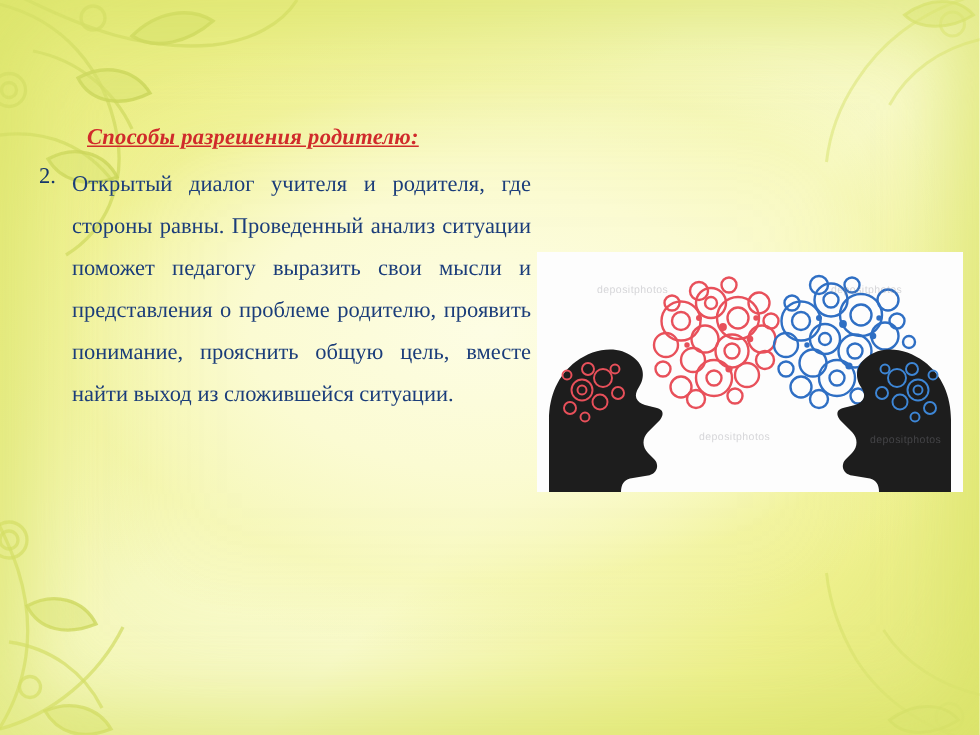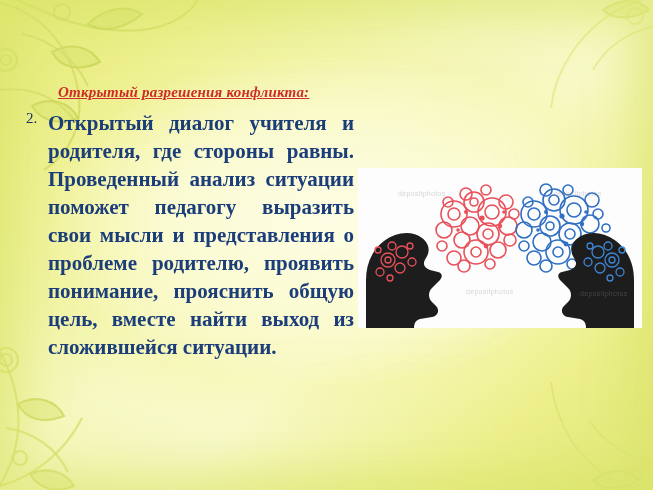--- a/index.html
+++ b/index.html
@@ -66,24 +66,24 @@
     flex: 0 0 26px;
     font-size: 15px;
     color: #15366b;
     text-align: left;
     padding-left: 4px;
     padding-top: 1px;
     box-sizing: border-box;
   }
   .body-text {
     flex: 1 1 auto;
-    font-size: 21px;
+    font-size: 15px;
     line-height: 28px;
     color: #1b3d7a;
-    font-weight: bold;
+    font-weight: normal;
     text-align: justify;
     text-align-last: left;
     -moz-text-align-last: left;
   }
 
   
   .picture {
     position: absolute;
     left: 358px;
     top: 168px;
@@ -162,21 +162,21 @@
         <path d="M168 104 C 138 98, 114 82, 100 60"></path>
         <circle cx="144" cy="118" r="9"></circle>
         <path d="M104 120 C 120 108, 140 108, 150 120 C 134 130, 114 132, 104 120 Z" fill="rgba(218,228,116,0.45)" stroke="rgba(206,218,96,0.7)"></path>
       </g>
     </svg>
   </div>
 
   <div class="vignette"></div>
 
   <div class="text-col">
-    <div class="heading">Открытый разрешения конфликта:</div>
+    <div class="heading">Способы разрешения родителю:</div>
     <div class="bullet-row">
       <div class="bullet-num">2.</div>
       <div class="body-text">Открытый диалог учителя и родителя, где стороны равны. Проведенный анализ ситуации поможет педагогу выразить свои мысли и представления о проблеме родителю, проявить понимание, прояснить общую цель, вместе найти выход из сложившейся ситуации.</div>
     </div>
   </div>
 
   <div class="picture">
     <svg width="284" height="160" viewBox="0 0 284 160">
       <rect x="0" y="0" width="284" height="160" fill="#fdfdfd"></rect>
 

